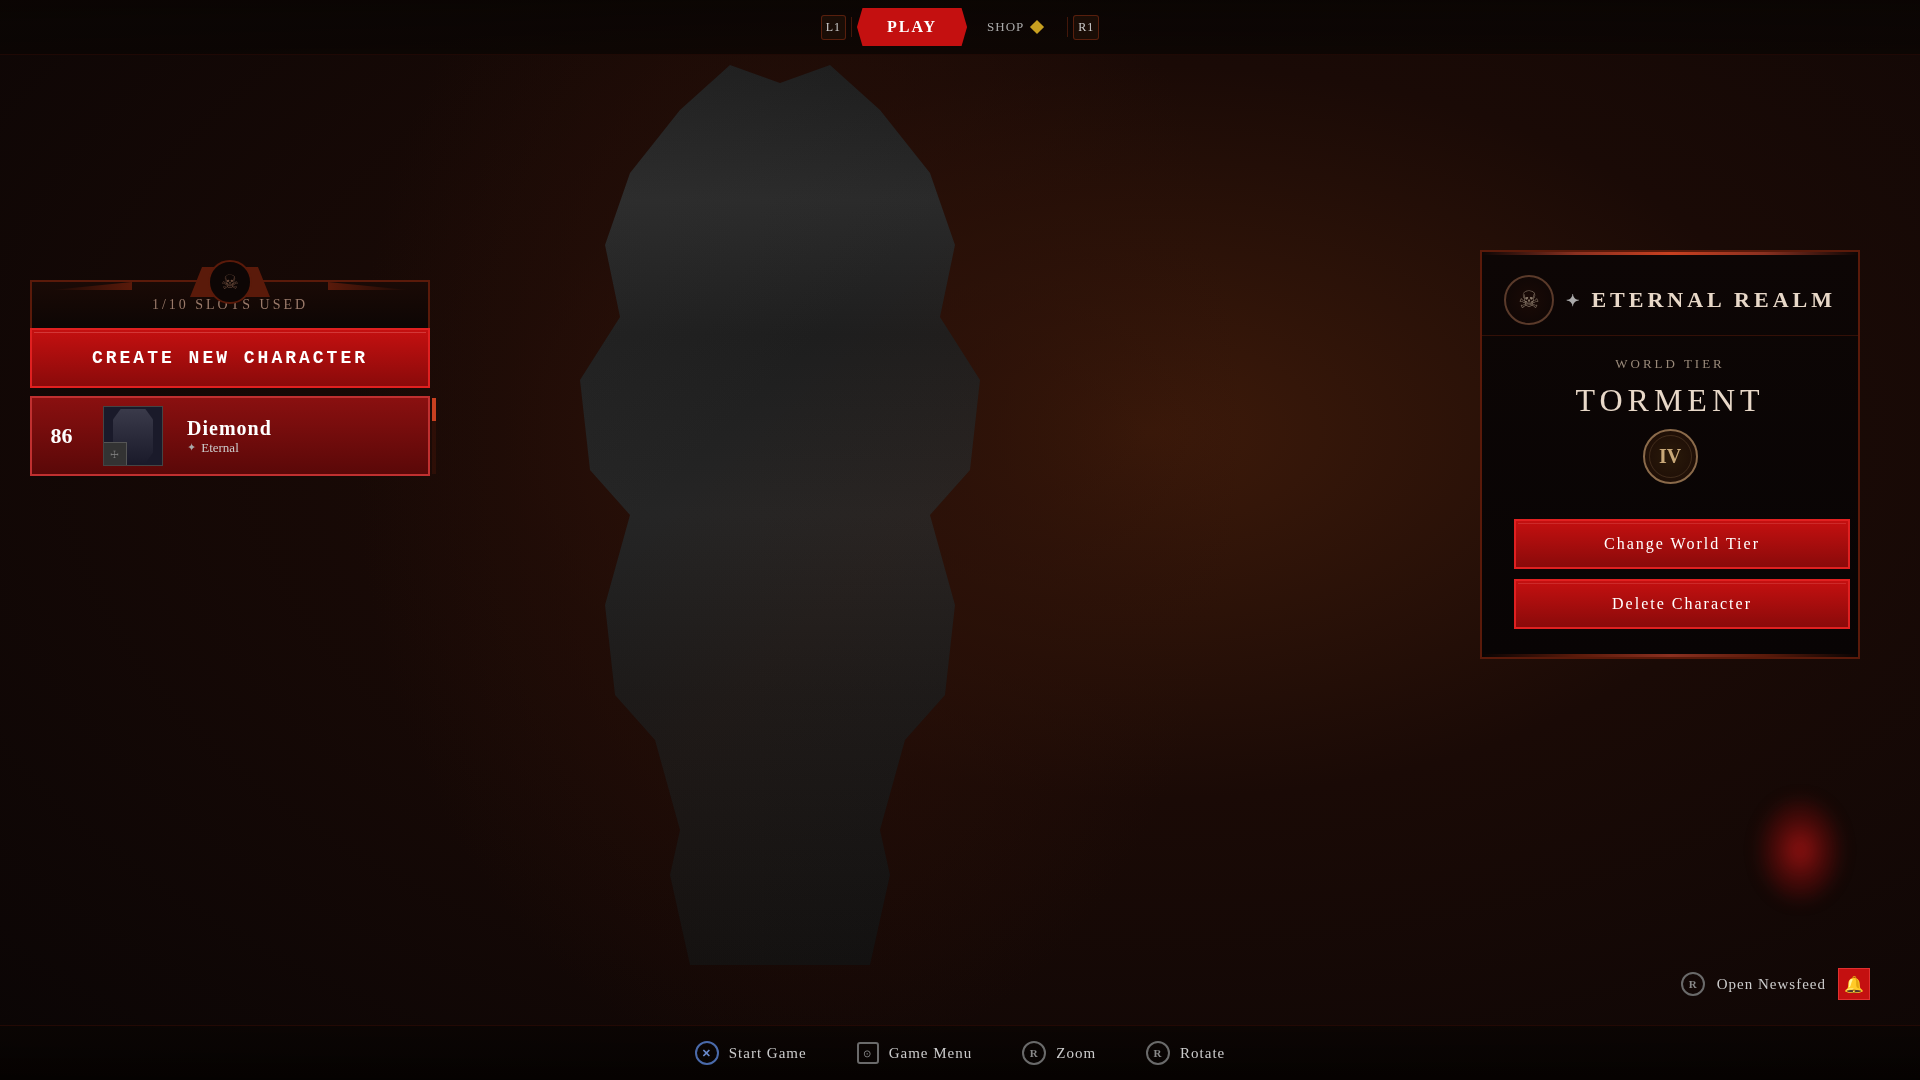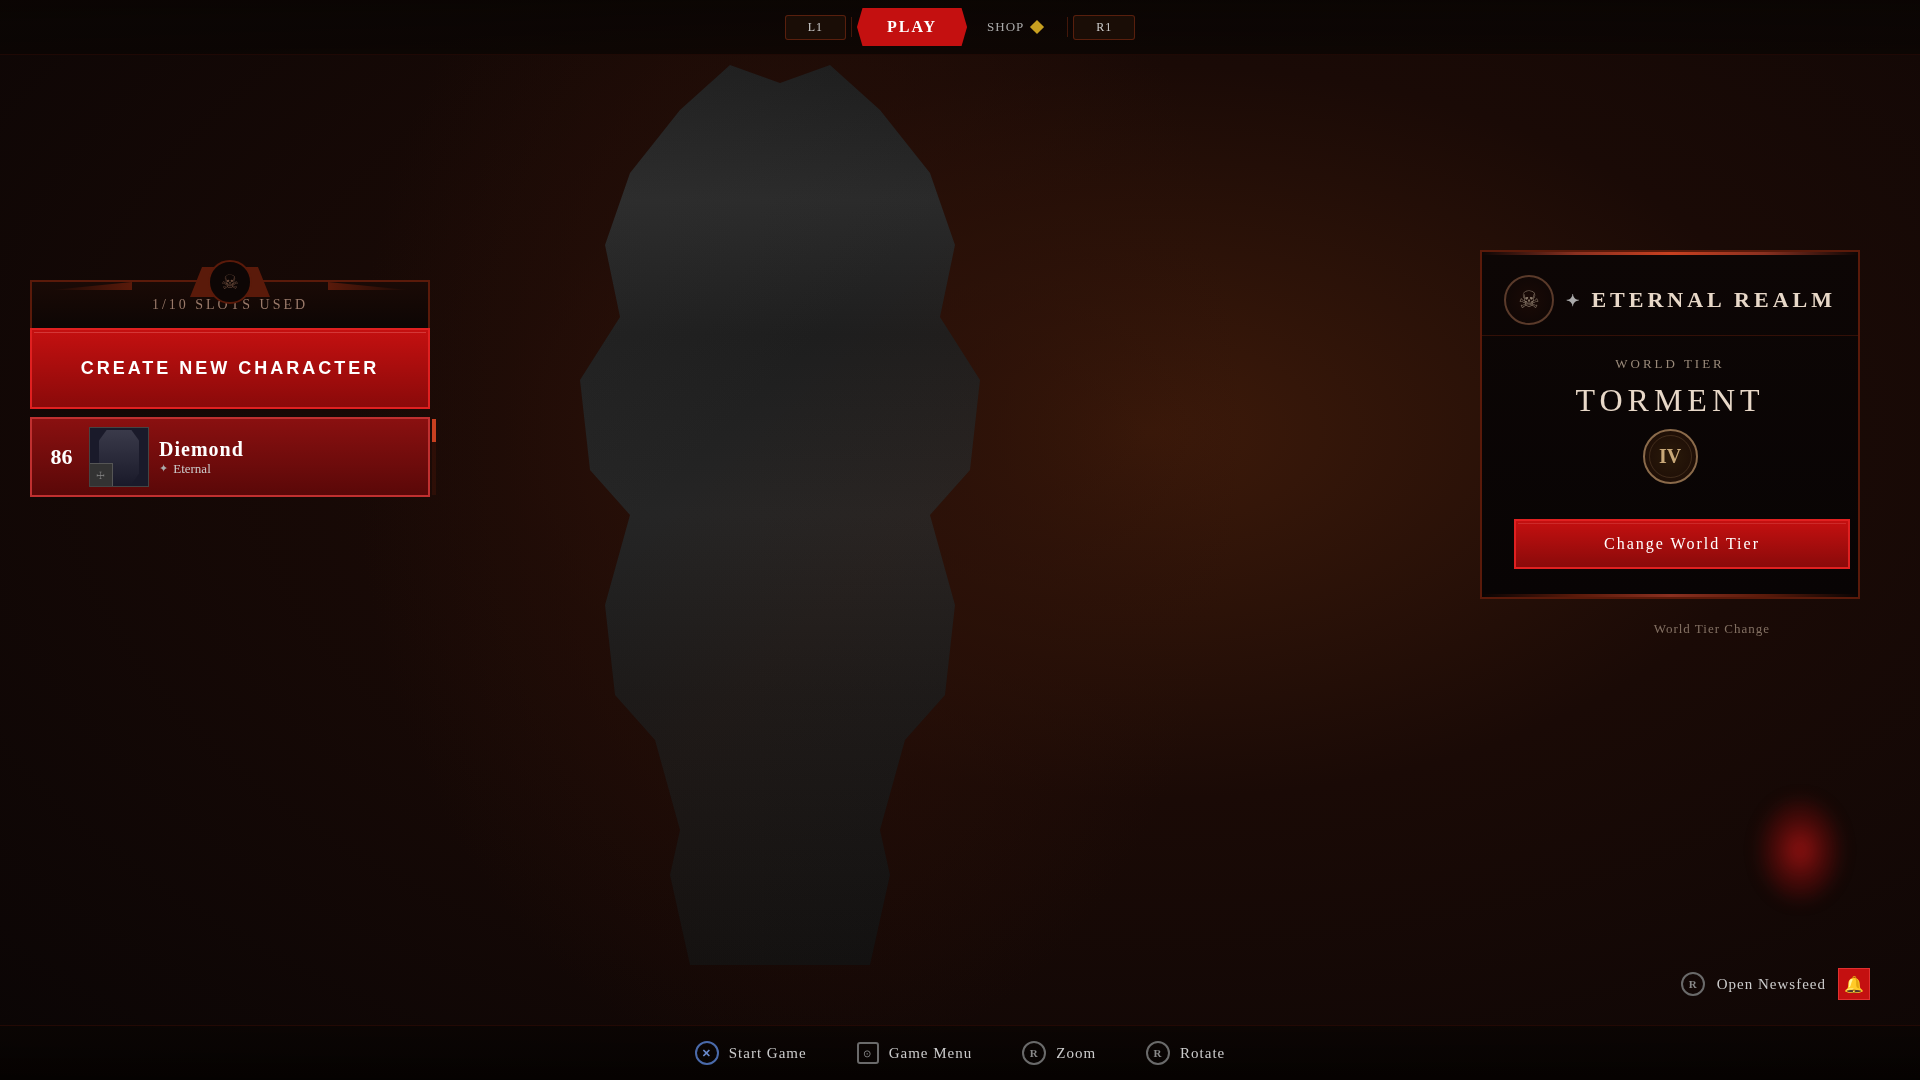--- a/index.html
+++ b/index.html
@@ -151,21 +151,21 @@
       width: 1px;
       height: 20px;
       background: rgba(150,50,20,0.4);
       margin: 0 5px;
     }
 
     .nav-trigger {
       background: rgba(30,15,8,0.8);
       border: 1px solid rgba(150,50,20,0.5);
       color: #ccc;
-      padding: 4px 22px;
+      padding: 4px 4px;
       font-size: 12px;
       letter-spacing: 1px;
       border-radius: 3px;
     }
 
     
     .left-panel {
       position: absolute;
       left: 30px;
       top: 280px;
@@ -199,29 +199,29 @@
     .slots-text {
       color: #9a7a6a;
       font-size: 14px;
       letter-spacing: 3px;
       text-align: center;
     }
 
     
     .create-btn {
       width: 100%;
-      padding: 28px;
+      padding: 18px;
       background: linear-gradient(180deg, #c41010 0%, #8a0a0a 100%);
       border: 2px solid #e02020;
       color: #fff;
       font-size: 18px;
       letter-spacing: 3px;
       font-weight: bold;
       cursor: pointer;
-      font-family: Liberation Sans, sans-serif;
+      font-family: Liberation Mono, monospace;
       text-transform: uppercase;
       position: relative;
     }
 
     .create-btn::before {
       content: '';
       position: absolute;
       top: 2px;
       left: 2px;
       right: 2px;
@@ -234,21 +234,21 @@
       margin-top: 8px;
       position: relative;
     }
 
     .character-item {
       background: linear-gradient(180deg, #8a1010 0%, #5a0808 100%);
       border: 2px solid #c03030;
       padding: 8px 12px;
       display: flex;
       align-items: center;
-      gap: 10px;
+      gap: 24px;
       cursor: pointer;
       position: relative;
     }
 
     .char-level {
       color: #fff;
       font-size: 22px;
       font-weight: bold;
       min-width: 35px;
       text-align: center;
@@ -690,20 +690,21 @@
     <div class="world-tier-section">
       <div class="world-tier-label">WORLD TIER</div>
       <div class="torment-title">TORMENT</div>
       <div class="tier-badge">
         <span class="tier-numeral">IV</span>
       </div>
     </div>
 
     <div class="action-buttons">
       <button class="action-btn">Change World Tier</button>
+      <button class="action-btn">Delete Character</button>
     </div>
 
     <div class="deco-line-bottom"></div>
   </div>
 </div>
 
 <div class="world-tier-change-label">World Tier Change</div>
 
 <div class="newsfeed-area">
   <div class="controller-btn r-btn">

